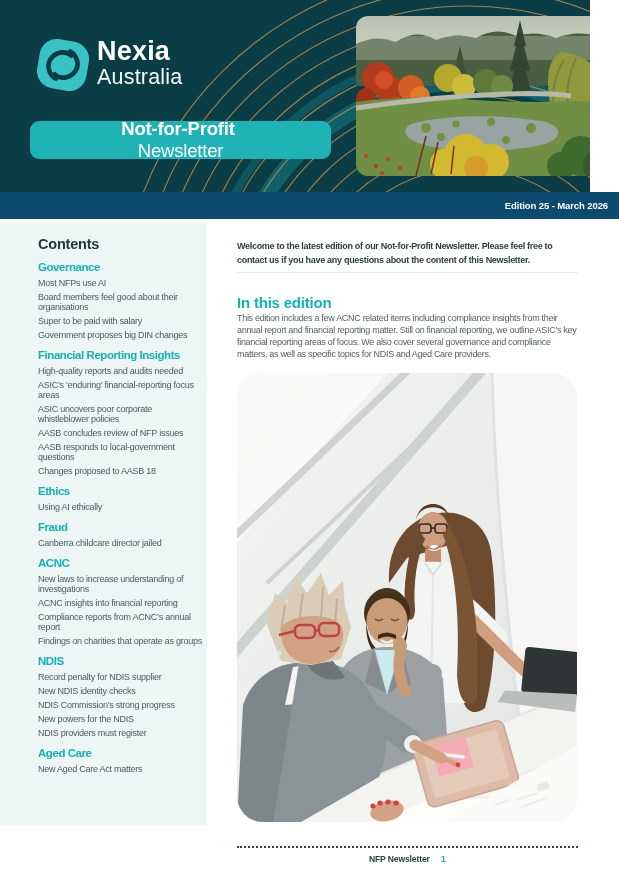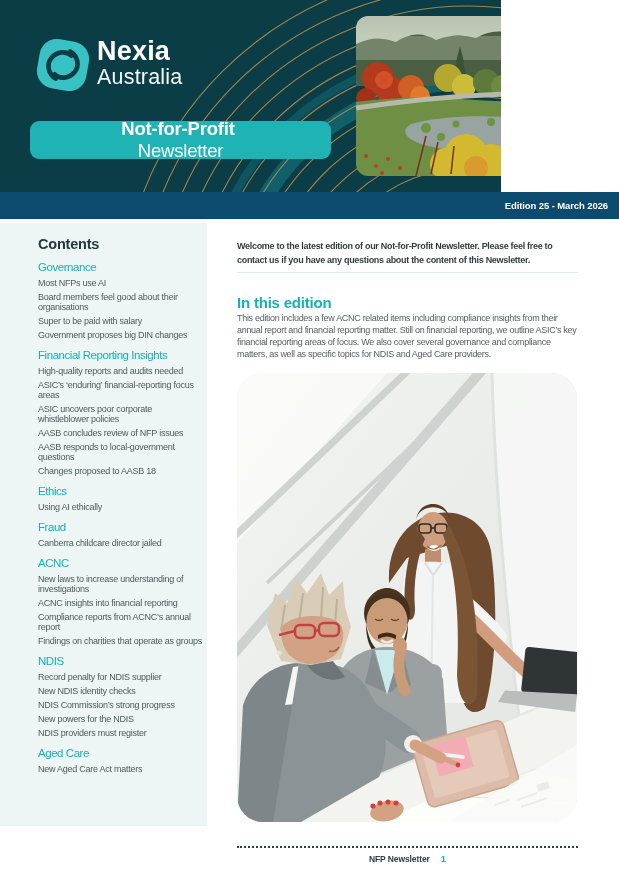--- a/index.html
+++ b/index.html
@@ -1,40 +1,40 @@
 <!DOCTYPE html>
 <html><head>
 <meta charset="utf-8">
 <style>
   html,body{margin:0;padding:0;background:#fff;}
   .page{position:relative;width:619px;height:879px;background:#fff;overflow:hidden;
         font-family:"Liberation Sans",sans-serif;}
   
-  .header{position:absolute;left:0;top:0;width:501px;height:192px;background:#0a3d45;overflow:hidden;}
+  .header{position:absolute;left:0;top:0;width:590px;height:192px;background:#0a3d45;overflow:hidden;}
   .header-decor{position:absolute;left:0;top:0;width:619px;height:192px;}
   .logo-row{position:absolute;left:36px;top:38px;display:flex;align-items:flex-start;gap:7px;}
   .logo-icon{width:54px;height:54px;flex:0 0 auto;}
   .brand-name{font-size:27px;font-weight:bold;color:#fff;line-height:27px;letter-spacing:.2px;}
   .brand-region{font-size:21.5px;color:#f2fafa;line-height:25px;font-weight:normal;letter-spacing:.2px;}
   .banner{position:absolute;left:30px;top:121px;width:301px;height:38px;background:#1fb3b6;
           border-radius:9px;display:flex;align-items:center;justify-content:center;
           color:#fff;font-size:18.5px;letter-spacing:-0.2px;white-space:nowrap;flex-direction:column;}
   .banner .bold{font-weight:bold;margin-right:5px;}
   .garden{position:absolute;left:356px;top:16px;width:251px;height:160px;border-radius:12px;overflow:hidden;}
   .garden svg{display:block;}
   
   .edition-bar{position:absolute;top:192px;left:0;width:619px;height:27px;background:#0c4a6e;
                color:#fff;font-size:9.5px;font-weight:bold;letter-spacing:-0.1px;
                display:flex;align-items:center;justify-content:flex-end;
                padding-right:11px;box-sizing:border-box;}
   
   .sidebar{position:absolute;top:223px;left:0;width:207px;height:603px;background:#edf5f5;
            padding:13px 4px 0 38px;box-sizing:border-box;}
   .toc-title{font-size:14.5px;font-weight:bold;color:#21393b;margin:0 0 5px;letter-spacing:-0.2px;}
-  .toc-heading{font-size:11.5px;font-weight:normal;color:#16b1b5;margin:9px 0 4px;letter-spacing:-0.45px;line-height:13px;}
+  .toc-heading{font-size:11.5px;font-weight:bold;color:#16b1b5;margin:9px 0 4px;letter-spacing:-0.45px;line-height:13px;}
   .toc-item{font-size:9px;line-height:10px;color:#4d5b5b;margin:0 0 4px;letter-spacing:-0.25px;cursor:pointer;}
   
   .welcome{position:absolute;left:237px;top:231px;width:337px;font-size:9px;font-weight:bold;
            color:#2f3e3e;line-height:13.5px;letter-spacing:-0.3px;}
   .rule{position:absolute;left:237px;top:272px;width:341px;height:1px;background:#e4ebeb;}
   .edition-heading{position:absolute;left:237px;top:279px;font-size:15px;font-weight:bold;
                    color:#16b1b5;letter-spacing:-0.2px;}
   .body-text{position:absolute;left:237px;top:303px;width:341px;font-size:9px;color:#55615f;
              line-height:12px;letter-spacing:-0.3px;}
   .people{position:absolute;left:237px;top:373px;width:340px;height:449px;border-radius:26px;

